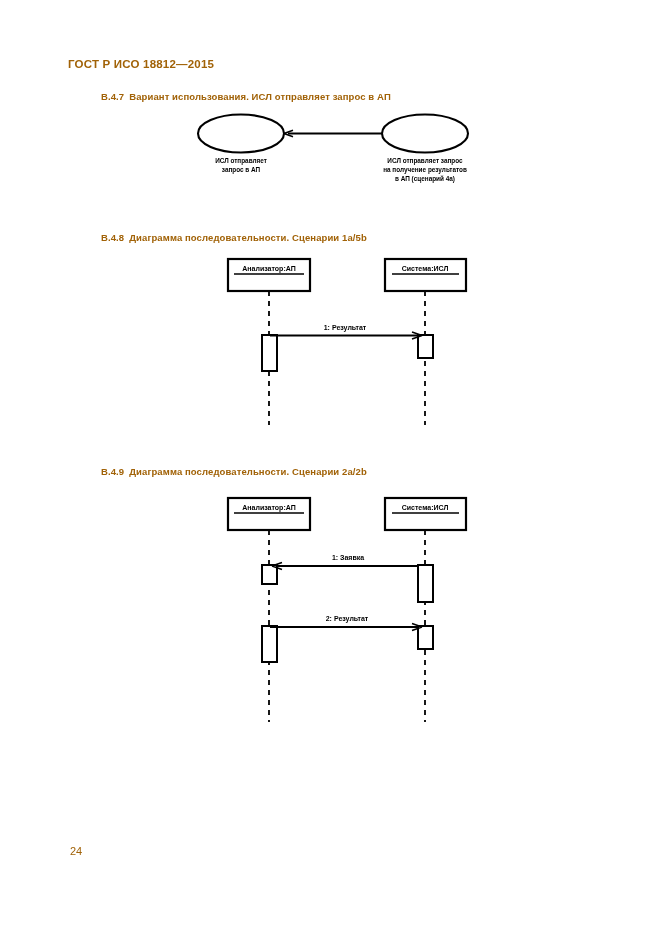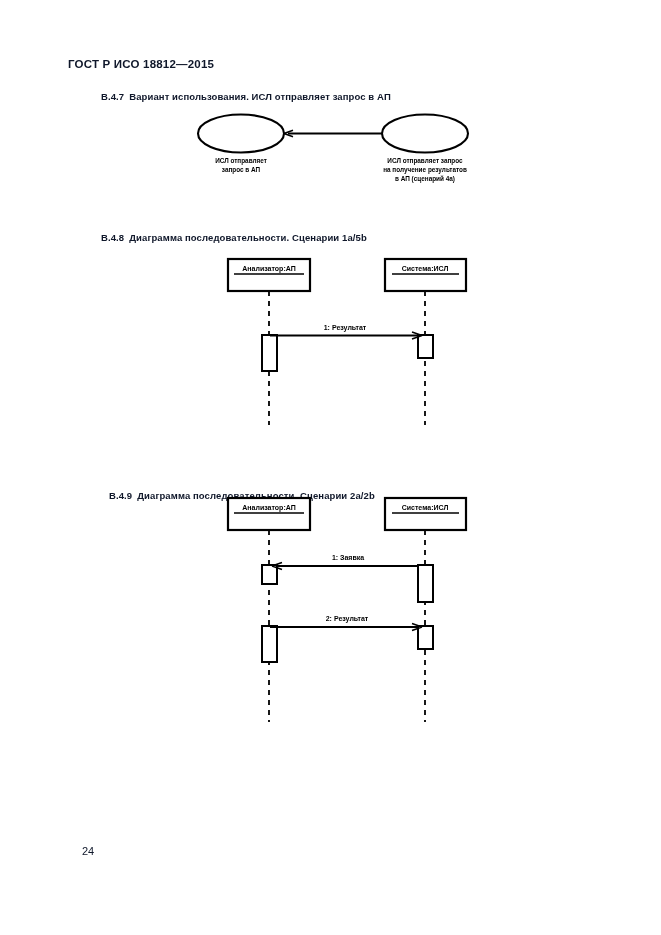--- a/index.html
+++ b/index.html
@@ -7,55 +7,54 @@
     margin: 0;
     padding: 0;
     background: #ffffff;
   }
   .page {
     position: relative;
     width: 604px;
     height: 935px;
     background: #ffffff;
     font-family: "Liberation Sans", sans-serif;
-    color: #0f172a;
+    color: #a16207;
     overflow: hidden;
   }
 
   
   .doc-header {
     position: absolute;
     left: 68px;
     top: 58px;
     font-size: 11.5px;
     font-weight: bold;
     letter-spacing: 0.2px;
     white-space: nowrap;
   }
   .page-number {
     position: absolute;
     left: 70px;
     top: 845px;
     font-size: 11px;
     font-weight: normal;
-    margin-left: 12px;
   }
 
   
   .clause {
     position: absolute;
     font-size: 9.5px;
     font-weight: bold;
     white-space: nowrap;
     letter-spacing: 0.1px;
   }
   .clause .num { margin-right: 5px; }
   .clause-b47 { left: 101px; top: 91px; }
   .clause-b48 { left: 101px; top: 232px; }
-  .clause-b49 { left: 109px; top: 466px; margin-top: 24px; }
+  .clause-b49 { left: 101px; top: 466px; }
 
   
   .figure { position: absolute; }
   .fig-usecase { left: 0px;  top: 104px;  width: 661px; height: 100px; }
   .fig-seq1    { left: 0px;  top: 252px;  width: 661px; height: 185px; }
   .fig-seq2    { left: 0px;  top: 490px;  width: 661px; height: 240px; }
 
   .figure svg { display: block; }
 
   .uml-label {

